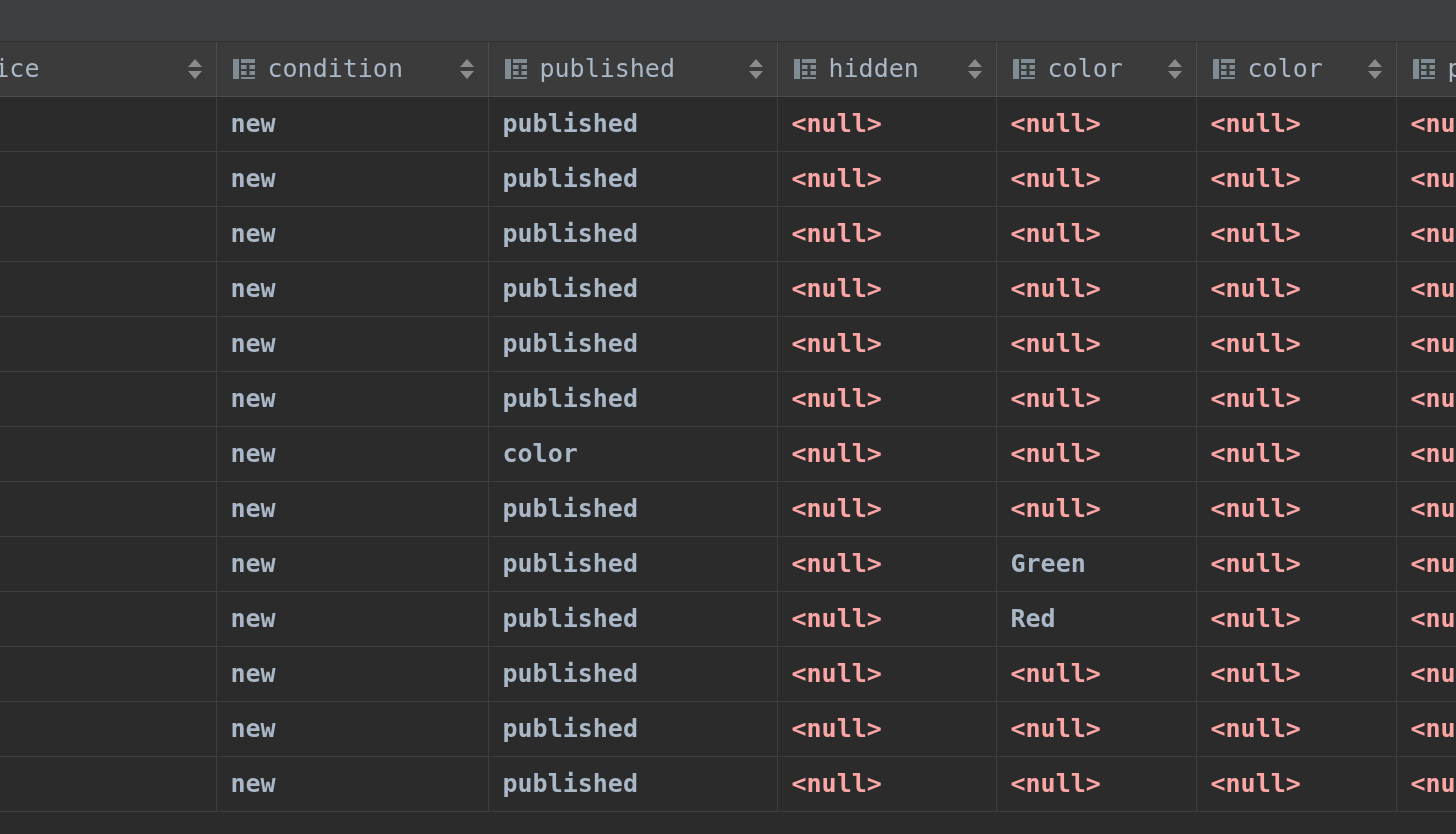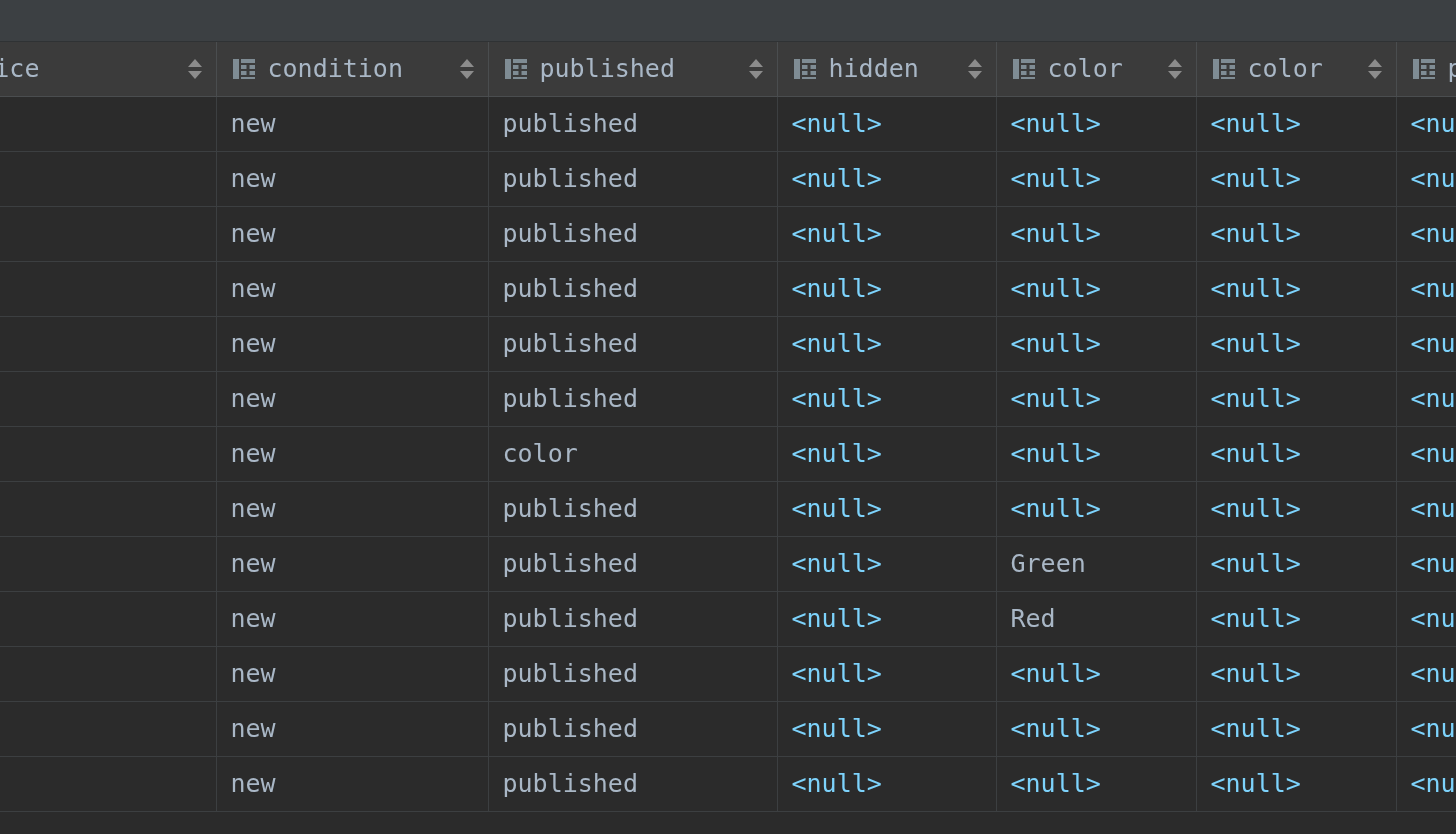--- a/index.html
+++ b/index.html
@@ -60,35 +60,35 @@
     justify-content:center;gap:4px;flex:none;
   }
   .arrow-up,.arrow-dn{width:0;height:0;border-left:7px solid transparent;border-right:7px solid transparent;}
   .arrow-up{border-bottom:8px solid #8c8c8c;}
   .arrow-dn{border-top:8px solid #8c8c8c;}
 
   
   .tbl-icon{flex:none;display:block;}
 
   
-  tbody tr{height:54px;}
+  tbody tr{height:54px;font-weight:bold;}
   td{
     background:#2b2b2b;
     border-right:1px solid #3c3f41;
     border-bottom:1px solid #3c3f41;
     padding:0 0 0 14px;
     color:#a9b7c6;
     font-size:25px;
     line-height:54px;
     white-space:nowrap;
     overflow:hidden;
     box-sizing:border-box;
     height:54px;
   }
-  td.nullval{color:#7dd3fc;}
+  td.nullval{color:#fca5a5;}
   
   td.clip-left,th.clip-left{padding-left:0;}
   .clip-left-inner{margin-left:-96px;}
   th.clip-left .th-inner{margin-left:-96px;}
 </style>
 </head>
 <body>
 
 <div id="app">
 

